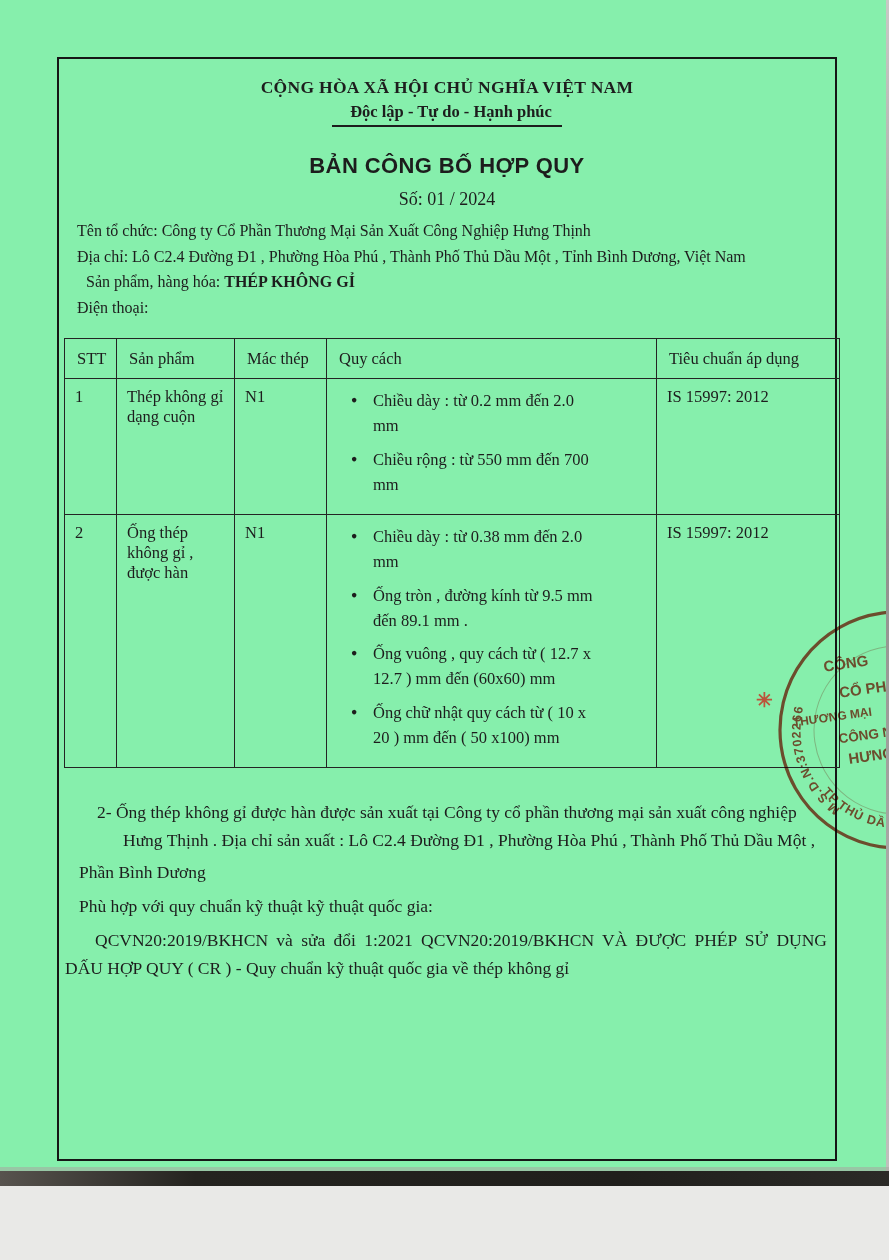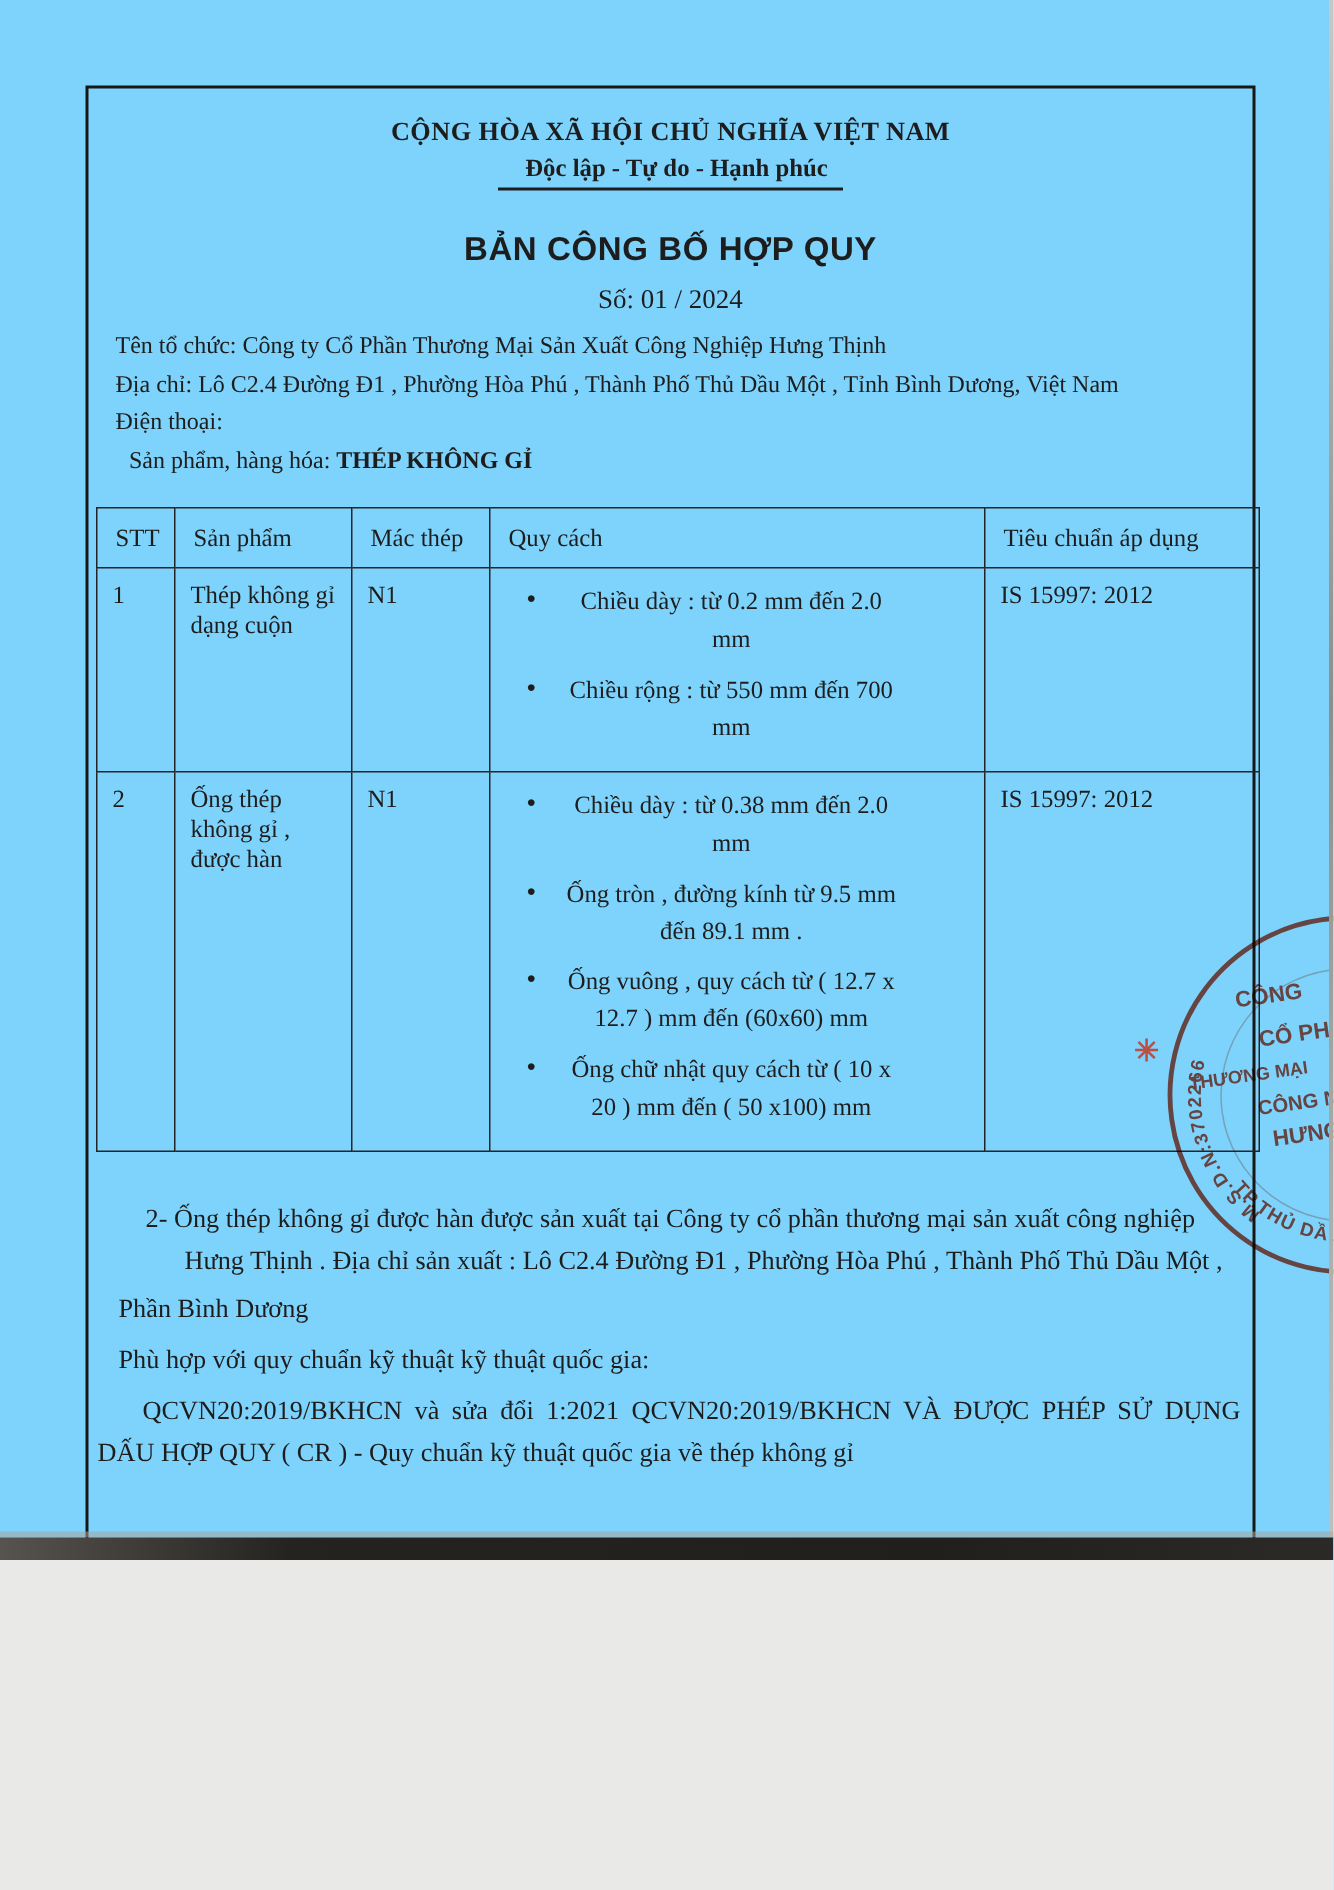--- a/index.html
+++ b/index.html
@@ -1,19 +1,19 @@
 <!DOCTYPE html>
 <html><head>
 <meta charset="utf-8">
 <style>
   * { box-sizing: border-box; }
   html,body { margin:0; padding:0; background:#e9e9e7; }
   .page {
-    position:relative; width:889px; height:1040px;
-    background:#7dd3fc; overflow:hidden;
+    position:relative; width:889px; height:1186px;
+    background:#86efac; overflow:hidden;
     font-family:"Liberation Serif", serif; color:#1d1d1d;
   }
   .frame {
     position:absolute; left:57px; top:57px; width:780px; height:1104px;
     border:2px solid #161616; padding-top:6px; background:transparent;
   }
   .nat { text-align:center; font-weight:bold; font-size:17.5px; margin-top:12px; letter-spacing:.3px; }
   .motto-wrap { text-align:center; margin-top:4px; }
   .motto { display:inline-block; font-weight:bold; font-size:16.5px;
            border-bottom:2px solid #1d1d1d; padding:0 10px 3px 18px; }
@@ -28,21 +28,21 @@
   table.pt th, table.pt td { border:1.8px solid #242424; text-align:left; font-weight:normal; vertical-align:top; padding:8px 10px; }
   table.pt thead th { vertical-align:middle; height:40px; padding:6px 12px; }
   .col-stt  { width:52px; }
   .col-prod { width:118px; }
   .col-grade{ width:92px; }
   .col-spec { width:330px; }
   .col-std  { width:183px; }
   td.c-stt, th.c-stt { text-align:center; }
   td.c-grade { text-align:center; }
   ul.spec { margin:2px 0 0 0; padding:0 44px 0 36px; list-style:none; }
-  ul.spec li { position:relative; margin-bottom:9px; line-height:1.5;text-align:center; }
+  ul.spec li { position:relative; margin-bottom:9px; line-height:1.5; }
   ul.spec li::before { content:"●"; position:absolute; left:-22px; top:3px; font-size:10.5px; }
   tr.r1 { height:96px; } tr.r2 { height:242px; }
 
   .notes { margin-top:30px; font-size:17.5px; line-height:1.6; }
   .n1 { margin:0 14px 0 38px; }
   .n2 { margin:8px 18px 0 64px; text-indent:-26px; }
   .prov { margin:4px 0 0 20px; }
   .conf { margin:6px 16px 0 20px; }
   .reg  { margin:6px 8px 0 6px; text-align:justify; text-indent:30px; }
 
@@ -70,22 +70,22 @@
     <div class="nat">CỘNG HÒA XÃ HỘI CHỦ NGHĨA VIỆT NAM</div>
     <div class="motto-wrap">
       <span class="motto">Độc lập - Tự do - Hạnh phúc</span>
     </div>
 
     <div class="doc-title">BẢN CÔNG BỐ HỢP QUY</div>
     <div class="doc-num">Số: 01 / 2024</div>
 
     <p class="info">Tên tổ chức: Công ty Cổ Phần Thương Mại Sản Xuất Công Nghiệp Hưng Thịnh</p>
     <p class="info">Địa chỉ: Lô C2.4 Đường Đ1 , Phường Hòa Phú , Thành Phố Thủ Dầu Một , Tỉnh Bình Dương, Việt Nam</p>
+    <p class="info indent"><span>Sản phẩm, hàng hóa: </span><span class="bold">THÉP KHÔNG GỈ</span></p>
     <p class="info">Điện thoại:</p>
-    <p class="info indent"><span>Sản phẩm, hàng hóa: </span><span class="bold">THÉP KHÔNG GỈ</span></p>
 
     <table class="pt">
       <colgroup>
         <col class="col-stt">
           <col class="col-prod">
           <col class="col-grade">
           <col class="col-spec">
           <col class="col-std">
       </colgroup>
       <thead>

